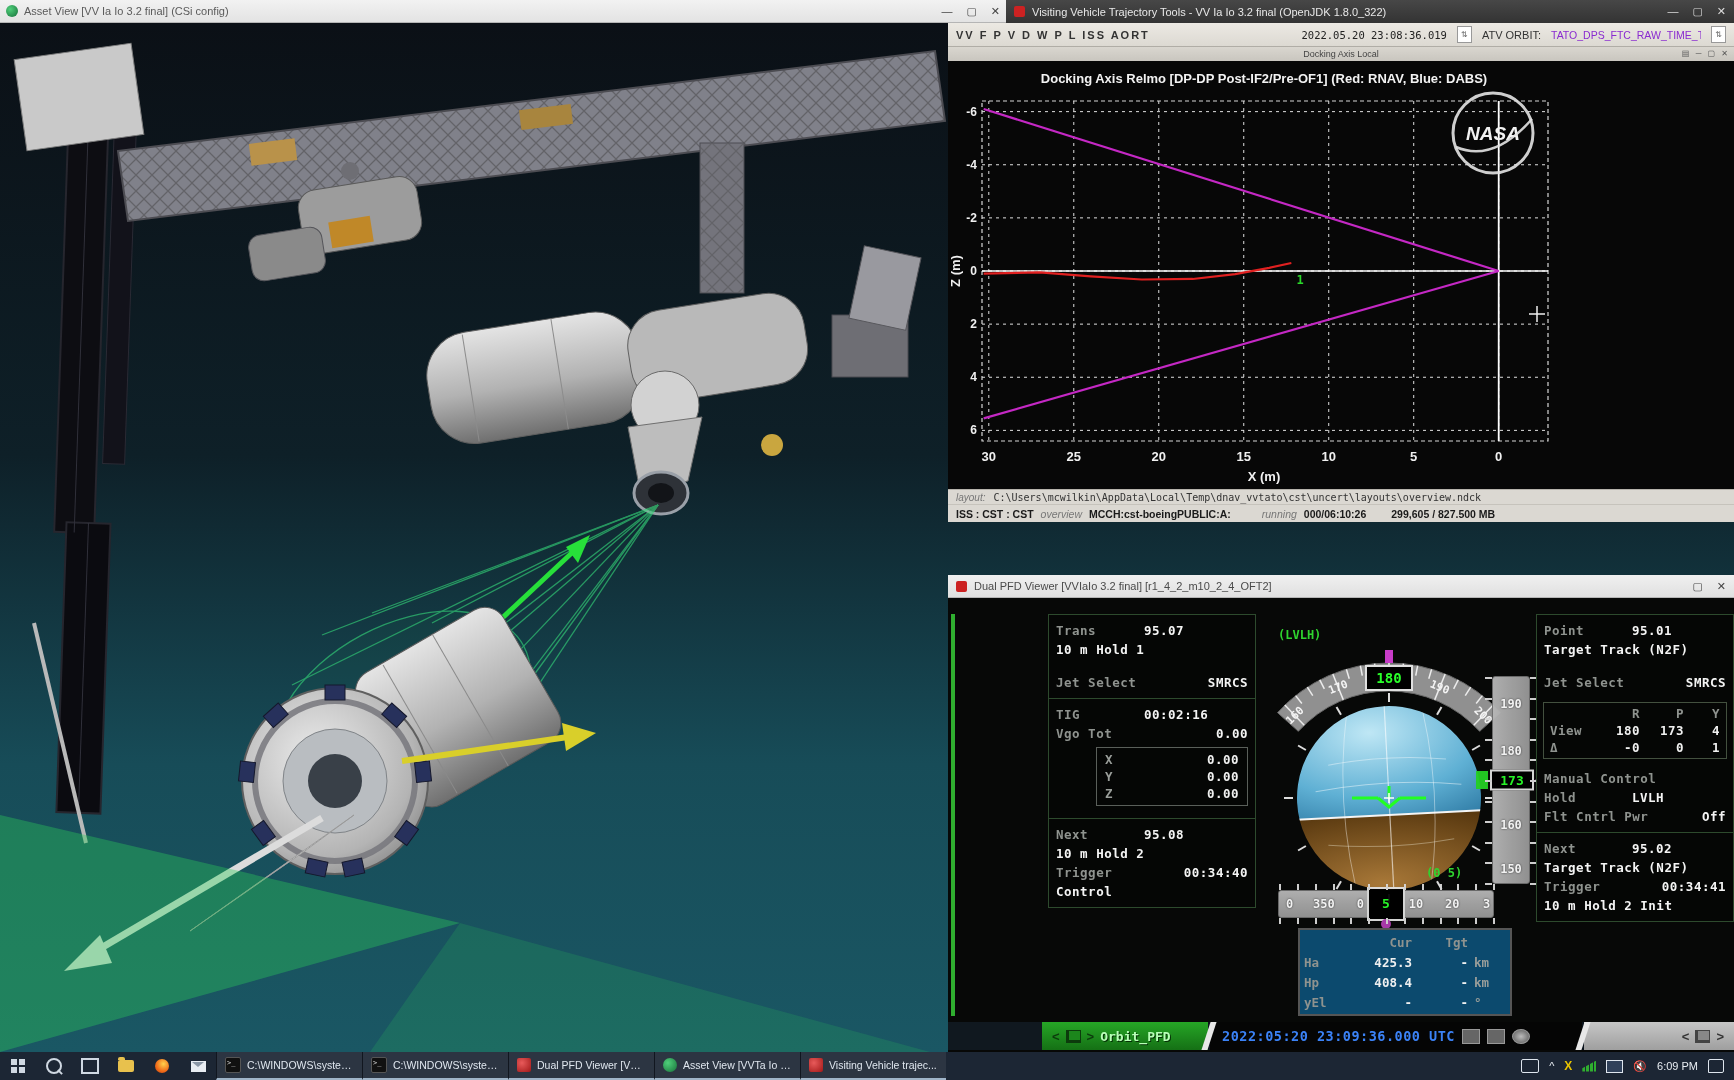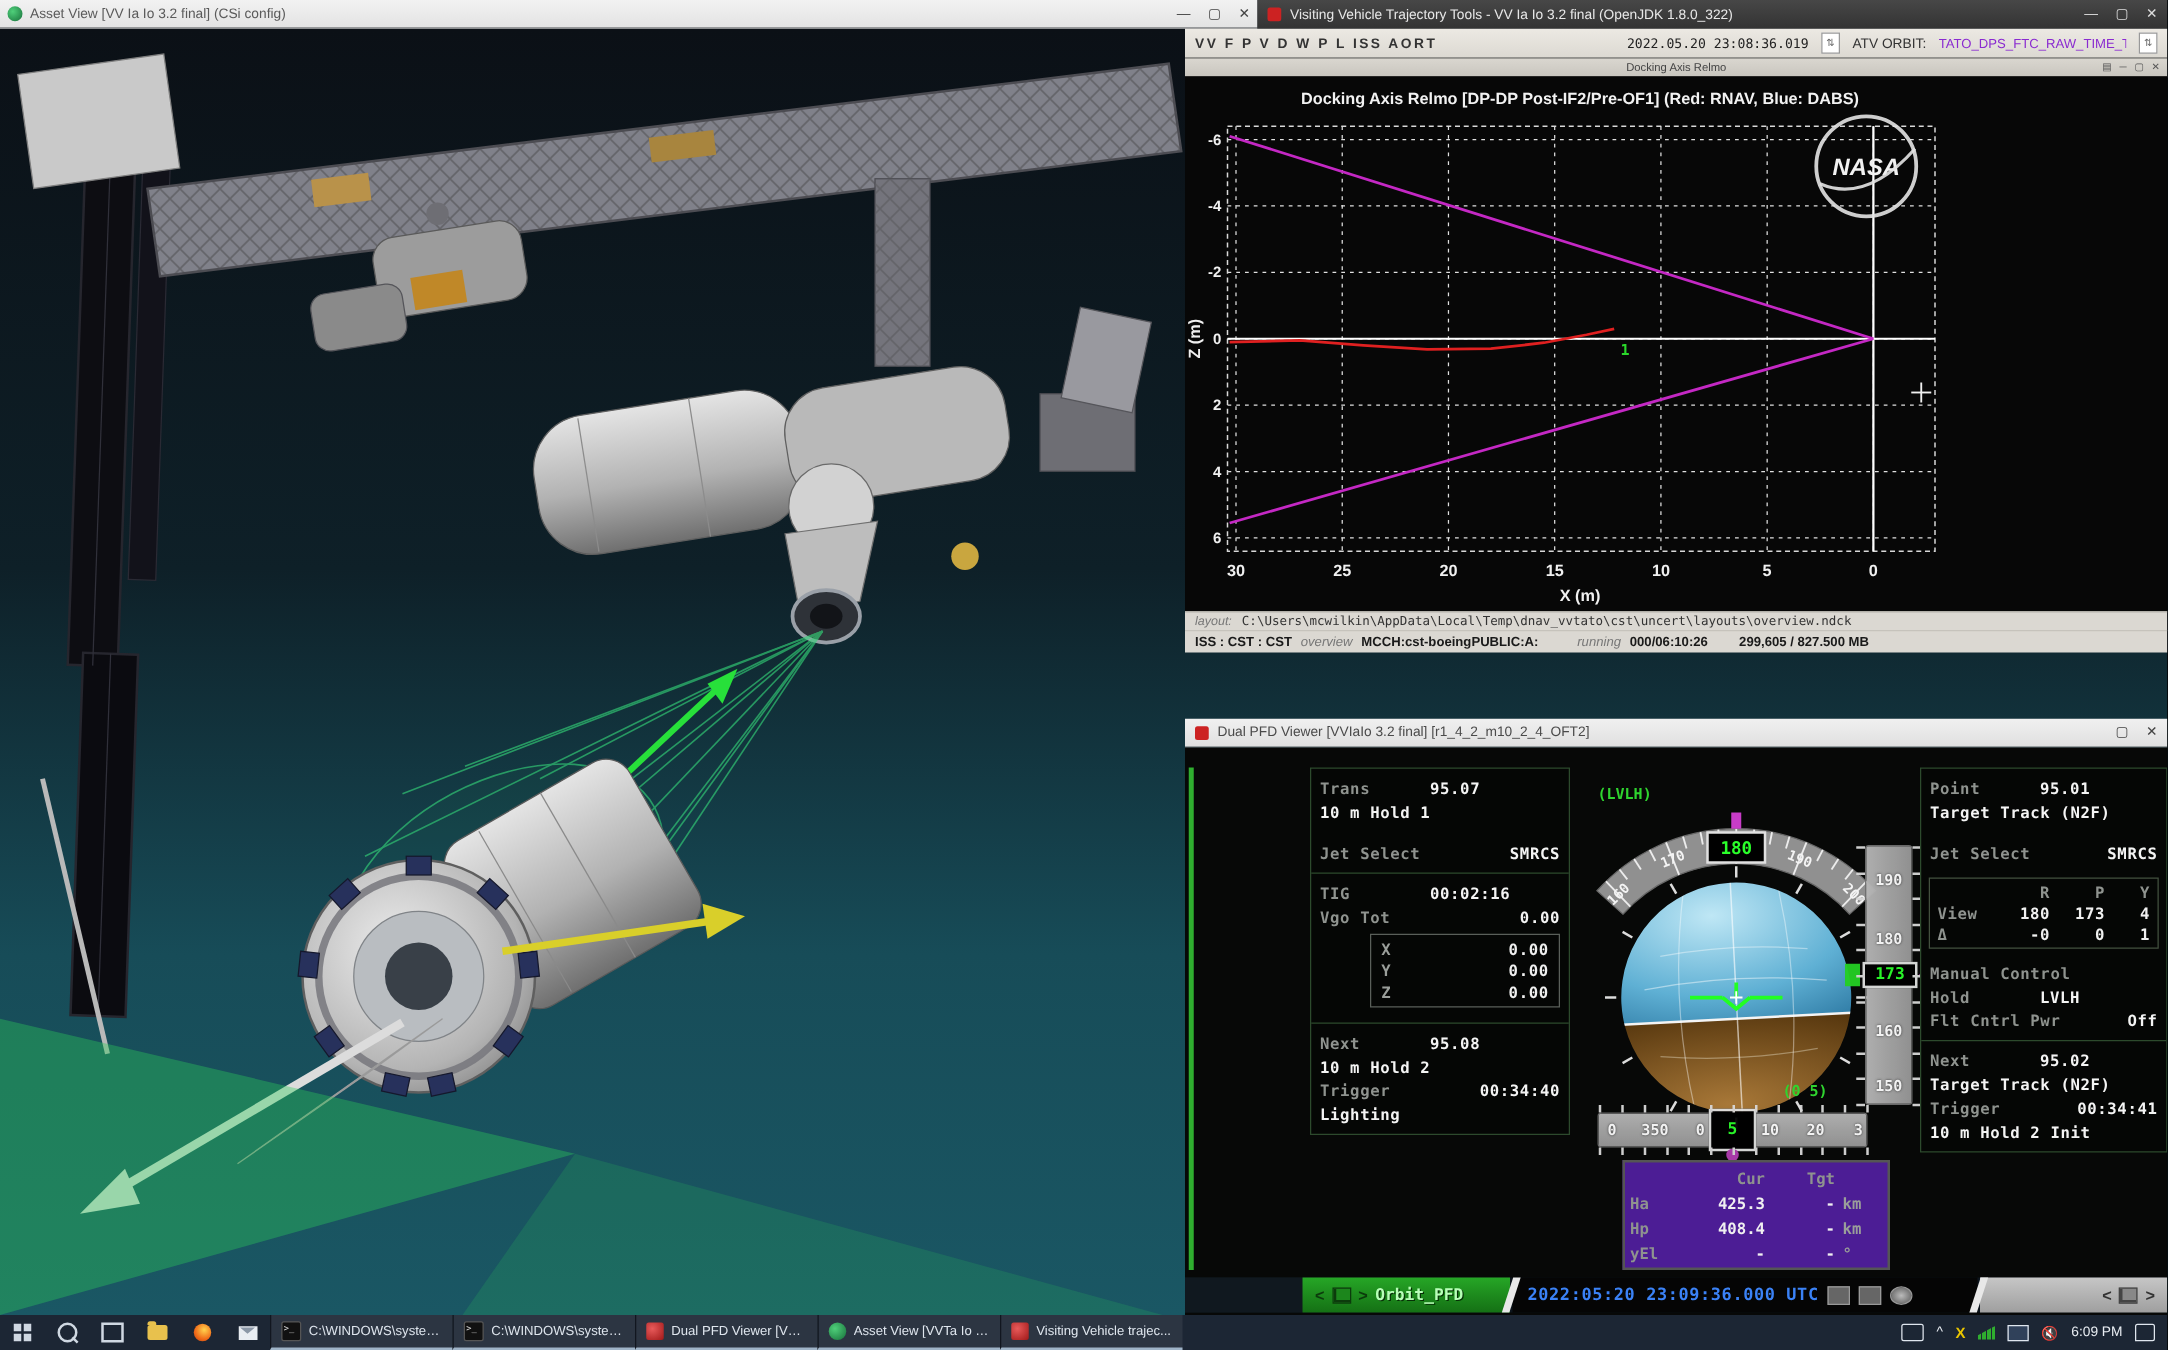--- a/index.html
+++ b/index.html
@@ -81,21 +81,21 @@
         color:#2aff2a;font:bold 13px "DejaVu Sans Mono",monospace;text-align:center;padding:1px 0;}
   .vgrn{position:absolute;left:-17px;top:50%;transform:translateY(-50%);width:12px;height:18px;background:#24d024;}
   .vmag{position:absolute;right:-17px;top:50%;transform:translateY(-50%) rotate(45deg);width:9px;height:9px;background:#cc44cc;}
   .htape{position:absolute;left:330px;top:292px;width:214px;height:26px;background:linear-gradient(#b7b7b7,#989898);
          border:1px solid #6f6f6f;border-radius:3px;opacity:.95;}
   .hlab{position:absolute;top:50%;transform:translate(-50%,-50%);font:bold 12px "DejaVu Sans Mono",monospace;color:#fff;text-shadow:0 0 2px #333;}
   .hcur{position:absolute;left:50%;top:-4px;bottom:-4px;transform:translateX(-50%);width:34px;background:#000;
         border:2px solid #e0e0e0;color:#2aff2a;font:bold 13px "DejaVu Sans Mono",monospace;text-align:center;line-height:30px;}
   .hmag{position:absolute;left:50%;bottom:-12px;transform:translateX(-50%);width:10px;height:10px;border-radius:50%;background:#b03cb0;}
   
-  #orbit-box{position:absolute;left:350px;top:330px;width:214px;height:88px;border:2px solid #555;background:#4c1d95;
+  #orbit-box{position:absolute;left:350px;top:330px;width:214px;height:88px;border:2px solid #555;background:#0c4a6e;
              font:bold 12.5px "DejaVu Sans Mono",monospace;color:#f0f0f0;display:grid;
              grid-template-columns:38px 76px 56px 38px;grid-auto-rows:20px;align-items:center;padding:2px 4px;box-sizing:border-box;}
   #orbit-box .lab{color:#8f938f;}
   #orbit-box .num{text-align:right;padding-right:6px;}
   #orbit-box .u{color:#9a9e9a;}
   
   #pfd-statusbar{position:absolute;left:0;bottom:2px;right:0;height:28px;display:flex;align-items:stretch;background:#0c141c;}
   #sb-spacer{width:94px;background:#10181f;}
   #sb-green{width:166px;background:linear-gradient(#26a626,#157015);display:flex;align-items:center;gap:6px;padding:0 10px;box-sizing:border-box;}
   #sb-green .arr{color:#0c3b0c;font-weight:bold;font-size:13px;}
@@ -290,21 +290,21 @@
     </div>
     <div id="traj-toolbar">
       <span id="tb-left">VV  F P V D W P L ISS AORT</span>
       <span id="tb-time">2022.05.20 23:08:36.019</span>
       <span class="spinbox">⇅</span>
       <span id="tb-atv">ATV ORBIT:</span>
       <span id="tb-src">TATO_DPS_FTC_RAW_TIME_T...</span>
       <span class="spinbox">⇅</span>
     </div>
     <div id="traj-panelhdr">
-      <span>Docking Axis Relmo</span>
+      <span>Docking Axis Local</span>
       <span id="panelhdr-icons">▤ ─ ▢ ✕</span>
     </div>
     <div id="chart-wrap">
       <svg id="relmo-svg" width="786" height="428" viewBox="0 0 786 428">
         <g id="chart-layer">
             <text x="316" y="22" text-anchor="middle" fill="#f2f2f2" font-size="13" font-weight="bold" font-family="Liberation Sans,sans-serif">Docking Axis Relmo [DP-DP Post-IF2/Pre-OF1] (Red: RNAV, Blue: DABS)</text>
             <line x1="40.79879879879877" y1="40" x2="40.79879879879877" y2="380" stroke="#e0e0e0" stroke-width="1" stroke-dasharray="3 4"></line>
             <text x="40.79879879879877" y="400" text-anchor="middle" fill="#f0f0f0" font-size="13" font-weight="bold" font-family="Liberation Sans,sans-serif">30</text>
             <line x1="125.7837837837838" y1="40" x2="125.7837837837838" y2="380" stroke="#e0e0e0" stroke-width="1" stroke-dasharray="3 4"></line>
             <text x="125.7837837837838" y="400" text-anchor="middle" fill="#f0f0f0" font-size="13" font-weight="bold" font-family="Liberation Sans,sans-serif">25</text>
@@ -424,21 +424,21 @@
               <span class="val">95.08</span>
             </div>
           <div class="prow">
               <span class="val">10 m Hold 2</span>
             </div>
           <div class="prow sb">
               <span class="lab">Trigger</span>
               <span class="val">00:34:40</span>
             </div>
           <div class="prow">
-              <span class="val">Lighting</span>
+              <span class="val">Control</span>
             </div>
         </div>
       </div>
 
       <div id="lvlh-label">(LVLH)</div>
       <svg id="adi-svg" width="284" height="330" viewBox="0 0 284 330">
         <defs>
           <radialGradient id="sky" cx="0.42" cy="0.3" r="0.9">
             <stop offset="0" stop-color="#bfe7f5"></stop>
               <stop offset="0.6" stop-color="#5fb0d4"></stop>

